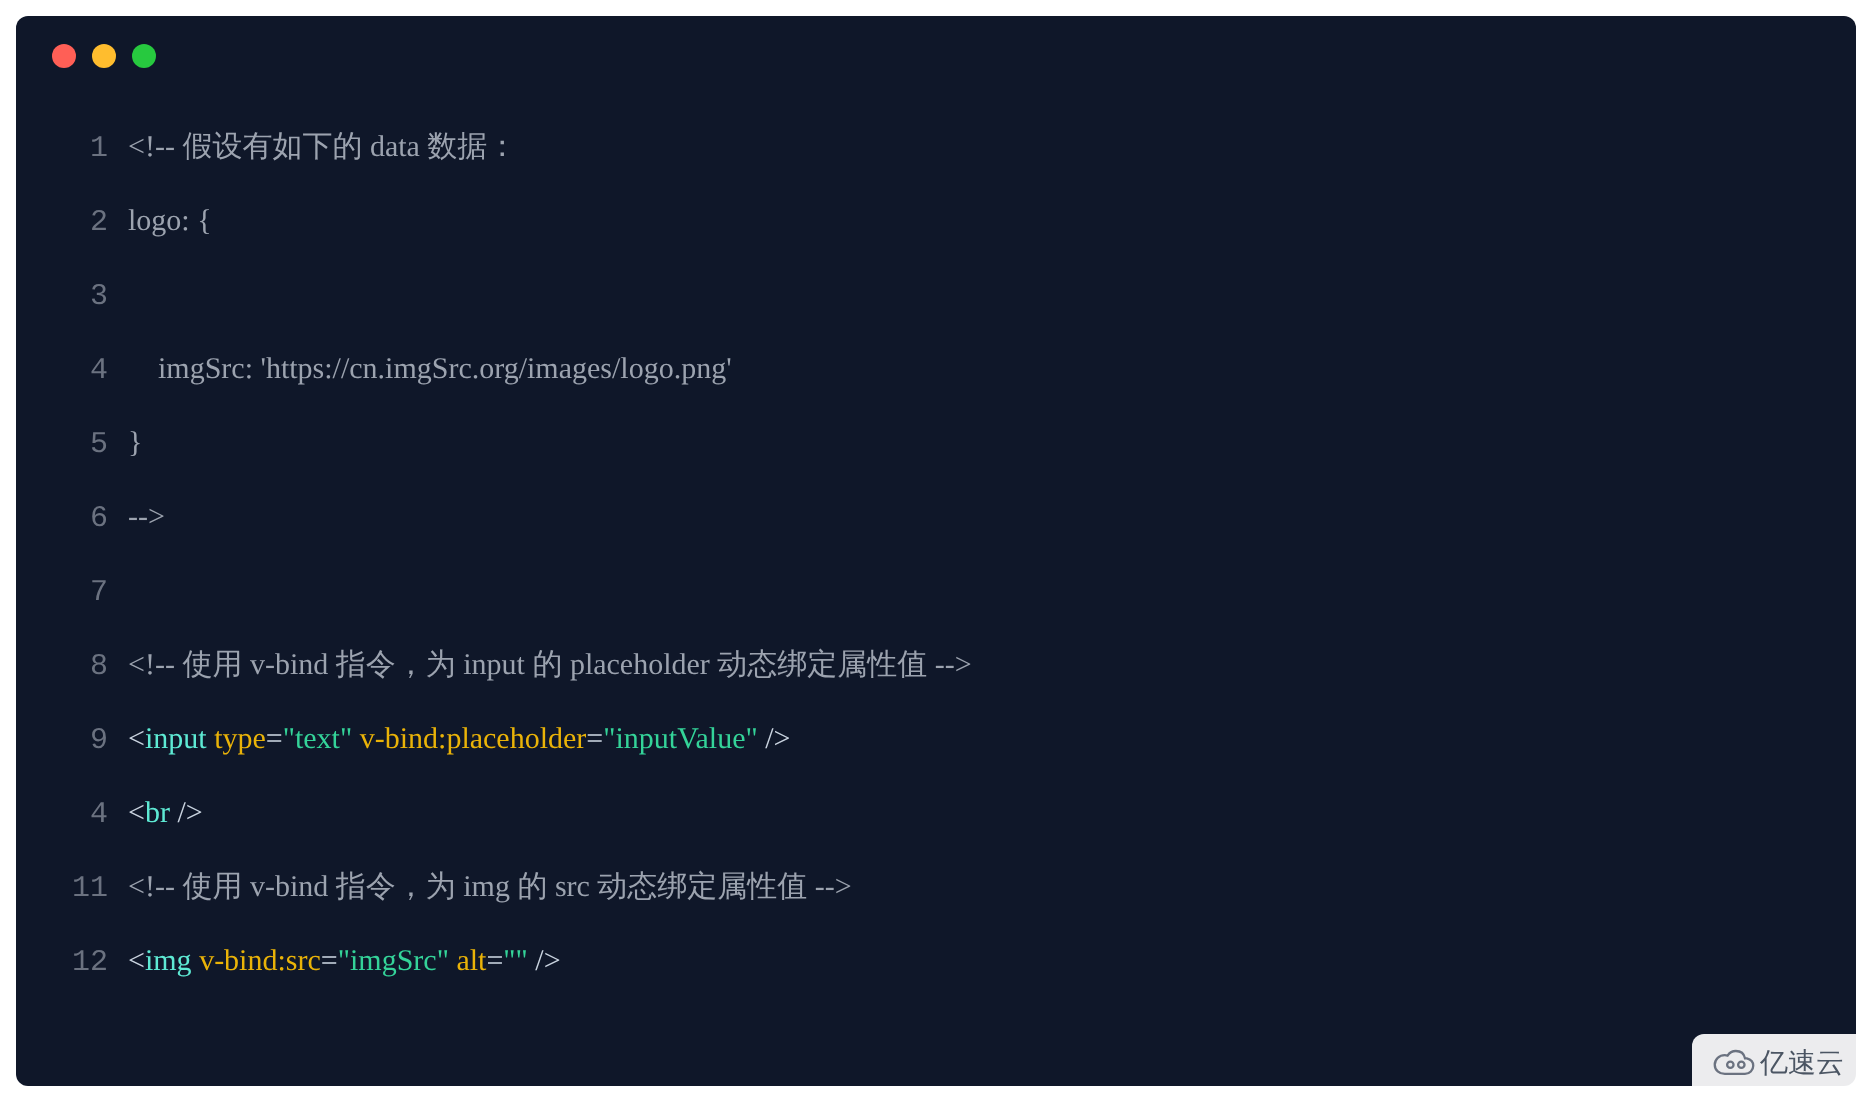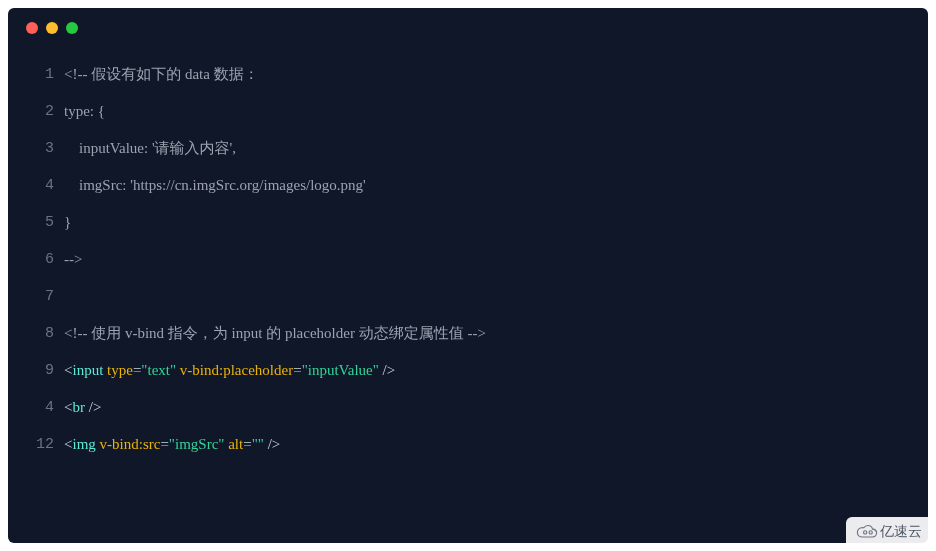--- a/index.html
+++ b/index.html
@@ -38,29 +38,30 @@
 <body>
 
 <div class="editor">
   <div class="titlebar">
     <span class="dot dot-red"></span>
     <span class="dot dot-yellow"></span>
     <span class="dot dot-green"></span>
   </div>
   <div class="code" id="code-block">
       <div class="line"><span class="lineno">1</span><span class="content"><span class="tok-comment">&lt;!-- 假设有如下的 data 数据：</span></span></div>
-      <div class="line"><span class="lineno">2</span><span class="content"><span class="tok-comment">type: {</span></span></div>
-      <div class="line"><span class="lineno">3</span><span class="content"><span class="tok-comment">    inputValue: '请输入内容',</span></span></div>
+      <div class="line"><span class="lineno">2</span><span class="content"><span class="tok-comment">logo: {</span></span></div>
+      <div class="line"><span class="lineno">3</span></div>
       <div class="line"><span class="lineno">4</span><span class="content"><span class="tok-comment">    imgSrc: 'https://cn.imgSrc.org/images/logo.png'</span></span></div>
       <div class="line"><span class="lineno">5</span><span class="content"><span class="tok-comment">}</span></span></div>
       <div class="line"><span class="lineno">6</span><span class="content"><span class="tok-comment">--&gt;</span></span></div>
       <div class="line"><span class="lineno">7</span><span class="content"></span></div>
       <div class="line"><span class="lineno">8</span><span class="content"><span class="tok-comment">&lt;!-- 使用 v-bind 指令，为 input 的 placeholder 动态绑定属性值 --&gt;</span></span></div>
       <div class="line"><span class="lineno">9</span><span class="content"><span class="tok-punc">&lt;</span><span class="tok-tag">input</span><span class="tok-punc"> </span><span class="tok-attr">type</span><span class="tok-eq">=</span><span class="tok-string">"text"</span><span class="tok-punc"> </span><span class="tok-attr">v-bind:placeholder</span><span class="tok-eq">=</span><span class="tok-string">"inputValue"</span><span class="tok-punc"> /&gt;</span></span></div>
       <div class="line"><span class="lineno">4</span><span class="content"><span class="tok-punc">&lt;</span><span class="tok-tag">br</span><span class="tok-punc"> /&gt;</span></span></div>
+      <div class="line"><span class="lineno">11</span><span class="content"><span class="tok-comment">&lt;!-- 使用 v-bind 指令，为 img 的 src 动态绑定属性值 --&gt;</span></span></div>
       <div class="line"><span class="lineno">12</span><span class="content"><span class="tok-punc">&lt;</span><span class="tok-tag">img</span><span class="tok-punc"> </span><span class="tok-attr">v-bind:src</span><span class="tok-eq">=</span><span class="tok-string">"imgSrc"</span><span class="tok-punc"> </span><span class="tok-attr">alt</span><span class="tok-eq">=</span><span class="tok-string">""</span><span class="tok-punc"> /&gt;</span></span></div>
     </div>
 </div>
 
 <div class="watermark">
   <span>
     <svg viewBox="0 0 48 28">
       <path d="M36 10c-1-5-5-8-10-8-4 0-7 2-9 5-1-0.3-2-0.5-3-0.5C8 6.5 3 11 3 17s5 10 11 10h22c5 0 9-4 9-9 0-4-3-7-7-8h-2z" fill="none" stroke="#6b7280" stroke-width="2.5"></path>
       <circle cx="20" cy="17" r="3.5" fill="none" stroke="#6b7280" stroke-width="2.5"></circle>
       <circle cx="32" cy="17" r="3.5" fill="none" stroke="#6b7280" stroke-width="2.5"></circle>

